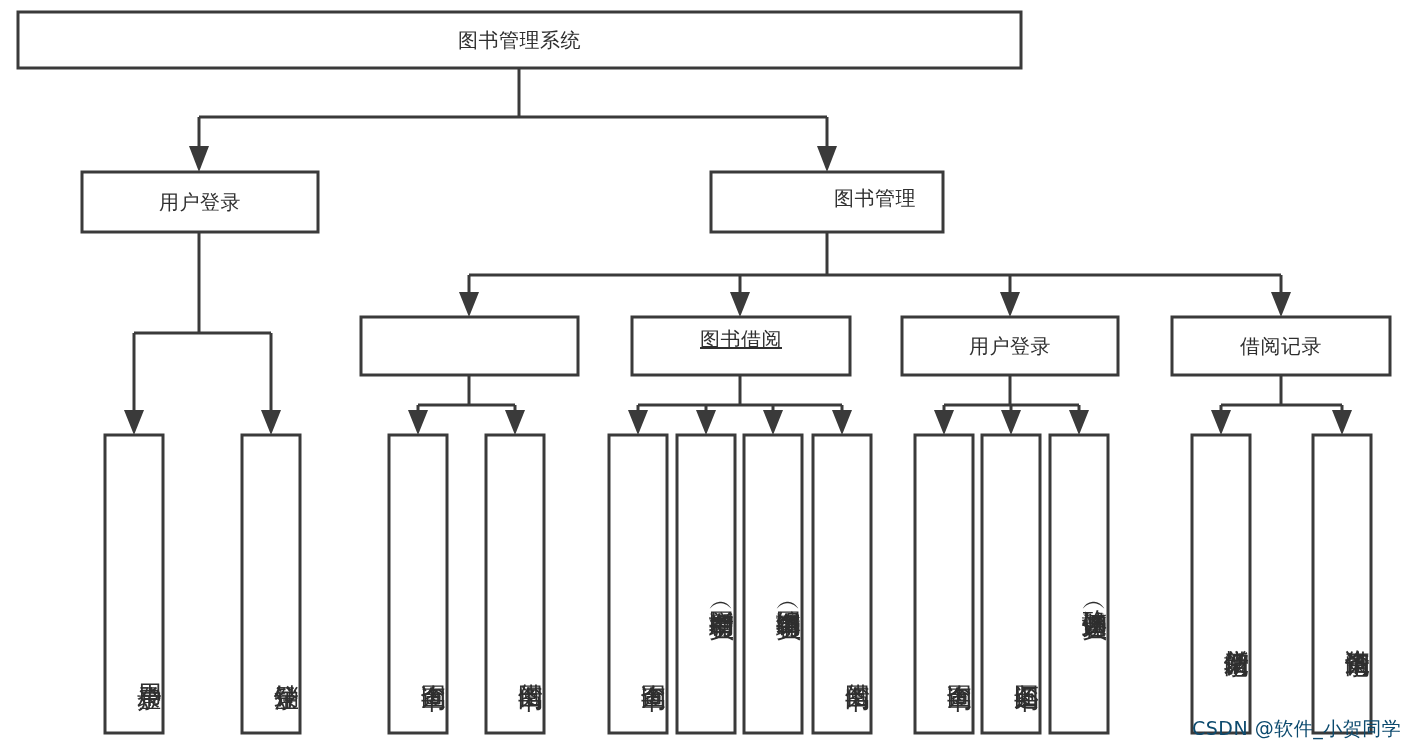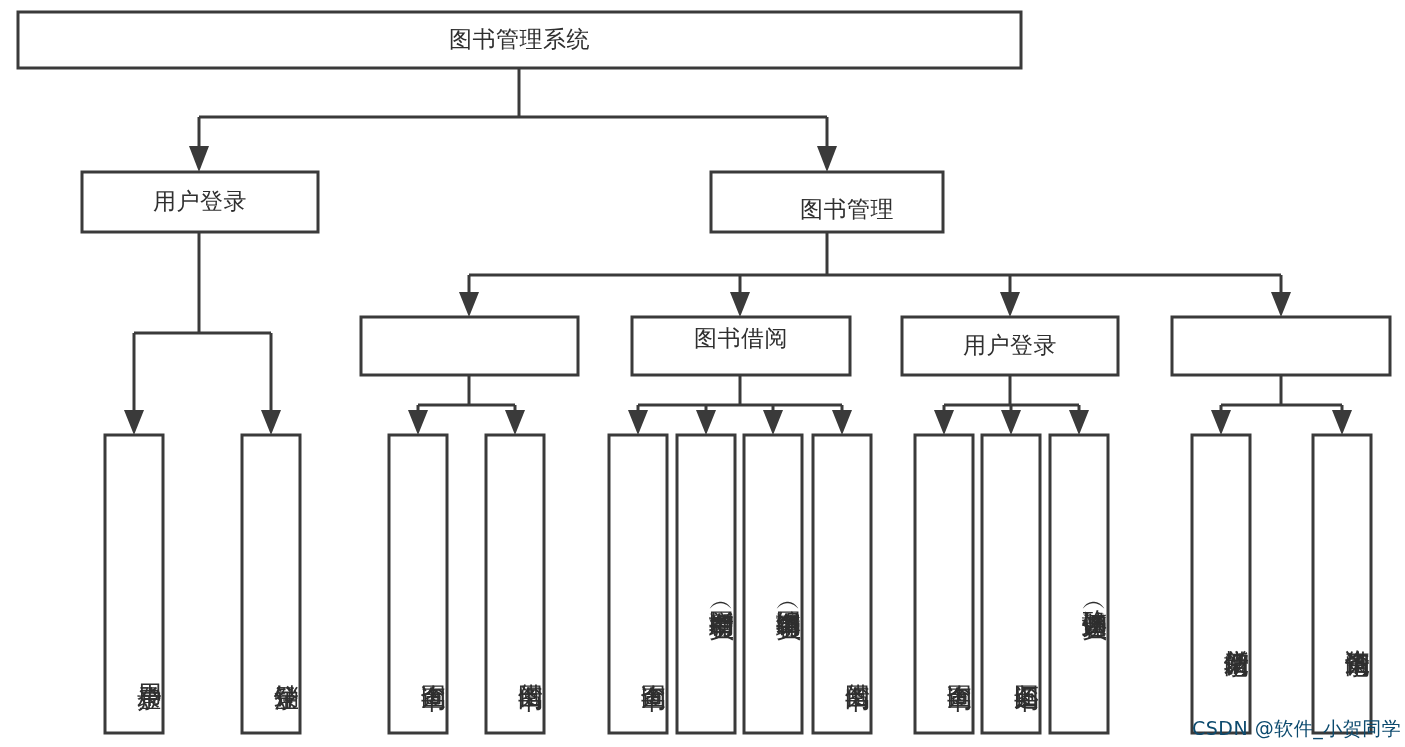--- a/index.html
+++ b/index.html
@@ -40,21 +40,21 @@
   .arrow-head {
     fill: #3a3a3a;
     stroke: none;
   }
   .node-label-h {
     position: absolute;
     display: flex;
     align-items: center;
     justify-content: center;
     color: #2f2f2f;
-    font-size: 23px;
+    font-size: 20px;
     line-height: 1.1;
     letter-spacing: 0.5px;
     white-space: nowrap;
     pointer-events: none;
   }
   .node-label-v {
     position: absolute;
     display: flex;
     align-items: flex-start;
     justify-content: center;
@@ -172,24 +172,25 @@
       <rect class="node-box" x="1050" y="435" width="58" height="298"></rect>
 
       <rect class="node-box" x="1192" y="435" width="58" height="298"></rect>
       <rect class="node-box" x="1313" y="435" width="58" height="298"></rect>
     </g>
   </svg>
 
   <div class="node-label-h" style="left:18px; top:12px; width:1003px; height:56px;">图书管理系统</div>
 
   <div class="node-label-h" style="left:82px; top:172px; width:236px; height:60px;">用户登录</div>
-  <div class="node-label-h" style="left:711px; top:180px; width:272px; height:60px;">图书管理</div>
-
-  <div class="node-label-h" style="left:632px; top:317px; width:218px; height:44px;">图书借阅</div>
+  <div class="node-label-h" style="left:711px; top:168px; width:272px; height:60px;padding-left:28px;">图书管理</div>
+
+  <div class="node-label-h" style="left:632px; top:317px; width:218px; height:44px;text-decoration:underline;">图书借阅</div>
   <div class="node-label-h" style="left:902px; top:317px; width:216px; height:58px;">用户登录</div>
+  <div class="node-label-h" style="left:1172px; top:317px; width:218px; height:58px;">借阅记录</div>
 
   <div class="node-label-v" style="left:105px; top:435px; width:58px; height:298px; padding-top:82px;">用户登录</div>
   <div class="node-label-v" style="left:242px; top:435px; width:58px; height:298px; padding-top:82px;">注销登录</div>
 
   <div class="node-label-v" style="left:389px; top:435px; width:58px; height:298px; padding-top:82px;">查询图书</div>
   <div class="node-label-v" style="left:486px; top:435px; width:58px; height:298px; padding-top:82px;">借阅图书</div>
 
   <div class="node-label-v" style="left:609px; top:435px; width:58px; height:298px; padding-top:82px;">查询图书</div>
   <div class="node-label-v" style="left:677px; top:435px; width:58px; height:298px; padding-top:10px;">新增图书（管理员）</div>
   <div class="node-label-v" style="left:744px; top:435px; width:58px; height:298px; padding-top:10px;">编辑图书（管理员）</div>

